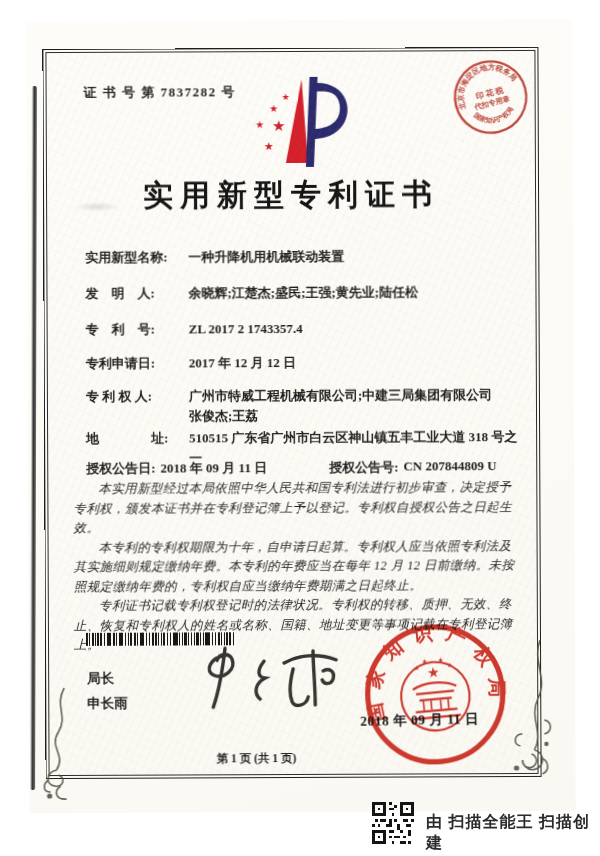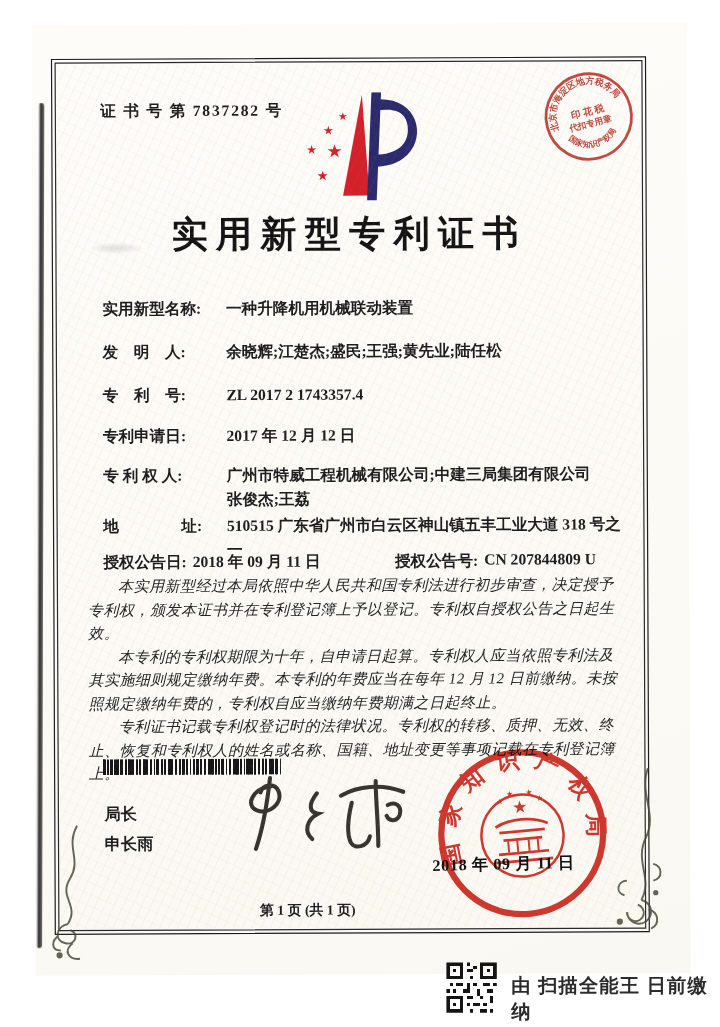--- a/index.html
+++ b/index.html
@@ -232,13 +232,13 @@
 </div>
 
 <svg class="qr" viewBox="0 0 15 15" shape-rendering="crispEdges">
   <path fill="#141414" fill-rule="evenodd" d="M0,0h5v5h-5zM1,1h3v3h-3z M10,0h5v5h-5zM11,1h3v3h-3z M0,10h5v5h-5zM1,11h3v3h-3z"></path>
   <path fill="#141414" d="M2,2h1v1h-1z M12,2h1v1h-1z M2,12h1v1h-1z
     M6,0h1v1h-1z M8,1h1v1h-1z M6,2h2v1h-2z M7,4h1v1h-1z M1,6h1v1h-1z M3,6h2v1h-2z
     M6,6h1v2h-1z M8,6h1v1h-1z M11,6h2v1h-2z M14,6h1v1h-1z M0,8h1v1h-1z M2,8h1v1h-1z
     M5,8h2v1h-2z M9,8h1v2h-1z M12,8h2v1h-2z M6,10h2v1h-2z M10,10h1v1h-1z M13,10h1v2h-1z
     M6,12h1v1h-1z M8,12h2v1h-2z M11,12h1v1h-1z M7,14h1v1h-1z M10,14h2v1h-2z M13,14h1v1h-1z"></path>
 </svg>
-<div class="credit">由 扫描全能王 日前缴纳</div>
+<div class="credit">由 扫描全能王 扫描创建</div>
 
 </body></html>

